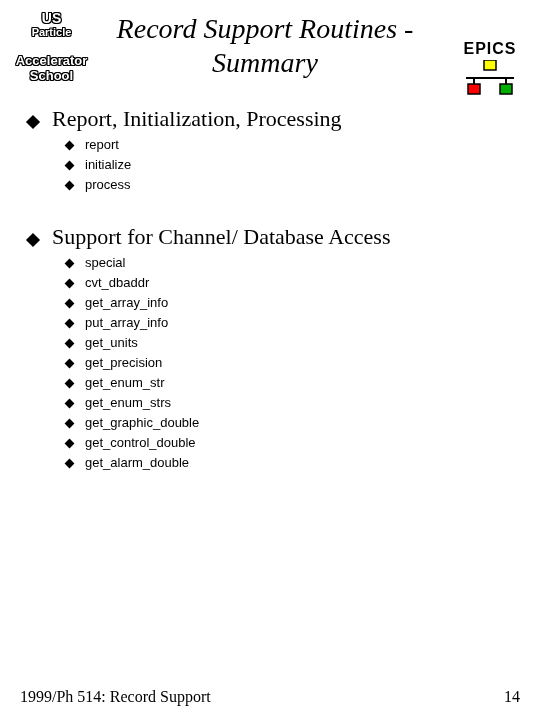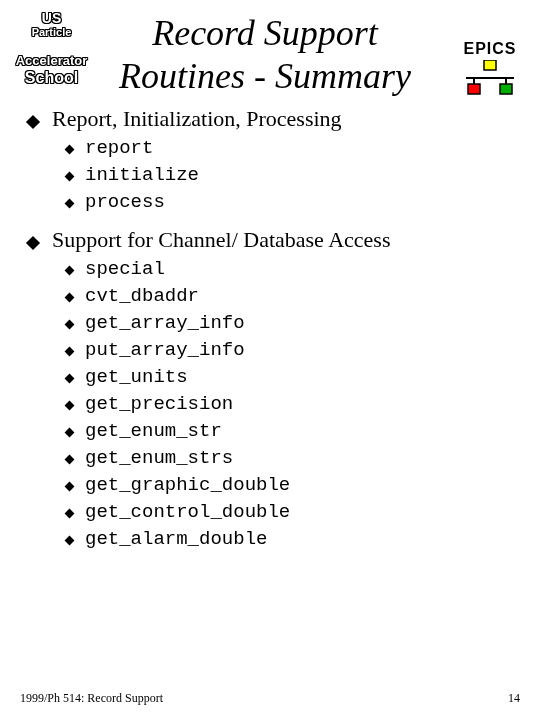--- a/index.html
+++ b/index.html
@@ -30,30 +30,30 @@
     top: 10px;
     width: 75px;
     text-align: center;
     font-family: Arial, Helvetica, sans-serif;
     font-weight: bold;
     line-height: 1.15;
   }
   .uspas .l1 { font-size: 14px; color: #fff; text-shadow: -1px 0 #000, 1px 0 #000, 0 -1px #000, 0 1px #000, -1px -1px #000, 1px 1px #000, -1px 1px #000, 1px -1px #000; }
   .uspas .l2 { font-size: 11px; color: #fff; text-shadow: -1px 0 #000, 1px 0 #000, 0 -1px #000, 0 1px #000, -1px -1px #000, 1px 1px #000, -1px 1px #000, 1px -1px #000; }
   .uspas .l3 { font-size: 13px; color: #fff; text-shadow: -1px 0 #000, 1px 0 #000, 0 -1px #000, 0 1px #000, -1px -1px #000, 1px 1px #000, -1px 1px #000, 1px -1px #000; margin-top: 15px; }
-  .uspas .l4 { font-size: 16px; color: #fff; text-shadow: -1px 0 #000, 1px 0 #000, 0 -1px #000, 0 1px #000, -1px -1px #000, 1px 1px #000, -1px 1px #000, 1px -1px #000; }
+  .uspas .l4 { font-size: 13px; color: #fff; text-shadow: -1px 0 #000, 1px 0 #000, 0 -1px #000, 0 1px #000, -1px -1px #000, 1px 1px #000, -1px 1px #000, 1px -1px #000; }
 
   .title {
     position: absolute;
     left: 110px;
     top: 12px;
     width: 310px;
     text-align: center;
     font-style: italic;
-    font-size: 36px;
+    font-size: 28px;
     line-height: 1.2;
   }
 
   .epics {
     position: absolute;
     right: 14px;
     top: 12px;
     width: 72px;
     text-align: center;
     margin-top: 28px;
@@ -74,21 +74,21 @@
   
   .body {
     padding: 0 20px 0 28px;
   }
   .bullet-row {
     display: flex;
     align-items: baseline;
     margin-top: 6px;
     text-align: center;
   }
-  .bullet-row.section { margin-top: 14px; }
+  .bullet-row.section { margin-top: 32px; }
   .bullet-row.section:first-child { margin-top: 6px; }
   .diamond {
     display: inline-block;
     width: 10px;
     height: 10px;
     background: #000;
     transform: rotate(45deg);
     flex: 0 0 10px;
     margin-right: 14px;
     position: relative;
@@ -104,35 +104,35 @@
   .section-text {
     font-size: 22px;
   }
   .sub-row {
     display: flex;
     align-items: baseline;
     margin-left: 38px;
     margin-top: 5px;
   }
   .mono {
-    font-family: Liberation Mono, monospace;
-    font-size: 19px;
+    font-family: Liberation Sans, sans-serif;
+    font-size: 13px;
     text-align: right;
   }
 
   
   .footer {
     position: absolute;
     left: 0;
     right: 0;
     bottom: 14px;
     padding: 0 20px;
     display: flex;
     justify-content: space-between;
-    font-size: 12px;
+    font-size: 16px;
   }
 </style>
 </head>
 <body>
 
 <div class="slide">
 
   <div class="header">
     <div class="uspas">
       <div class="l1">US</div>

